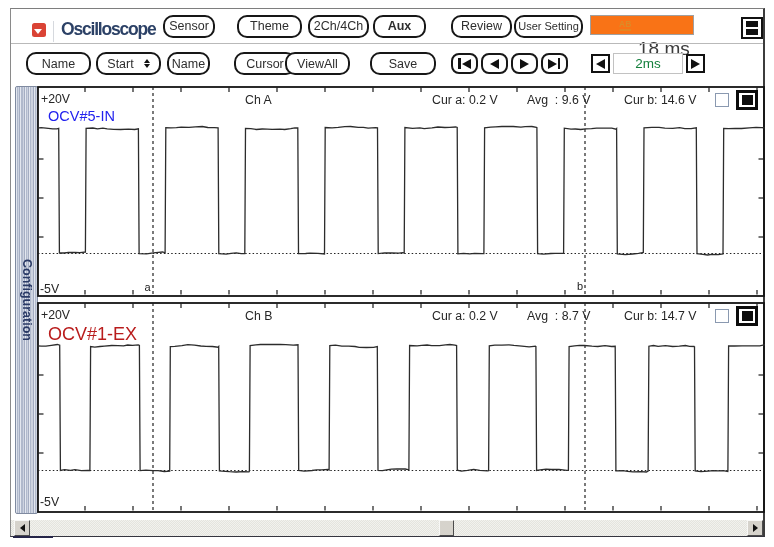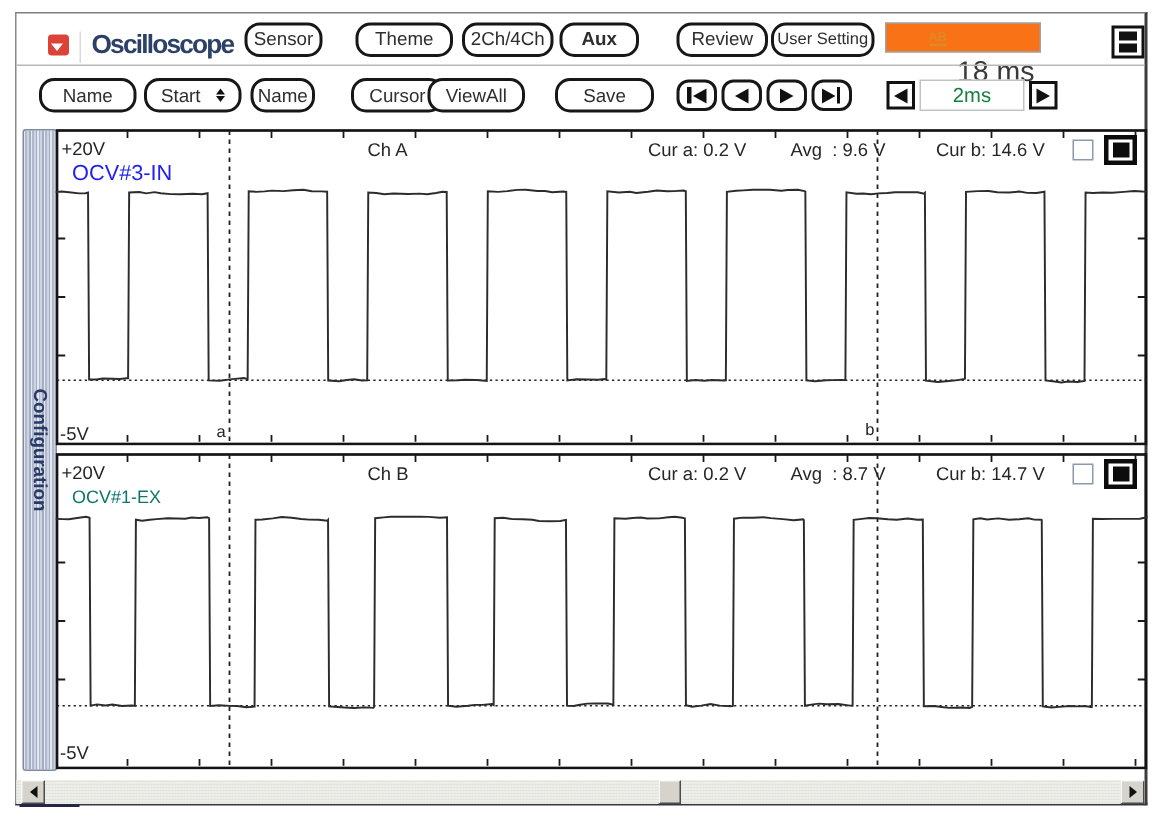--- a/index.html
+++ b/index.html
@@ -135,21 +135,21 @@
     <div class="hdr" style="left:4px;top:6px;">+20V</div>
     <div class="hdr" style="left:208px;top:7px;">Ch A</div>
     <div class="hdr" style="left:395px;top:7px;">Cur a: 0.2 V</div>
     <div class="hdr" style="left:490px;top:7px;">Avg&nbsp; : 9.6 V</div>
     <div class="hdr" style="left:587px;top:7px;">Cur b: 14.6 V</div>
     <div class="hdr" style="left:3px;top:196px;">-5V</div>
     <div class="abs" style="left:678px;top:7px;width:14px;height:14px;border:1.5px solid #8a99b0;background:#fff;"></div>
     <div class="abs" style="left:699px;top:4.5px;width:22px;height:20px;border:3px solid #0c0c0c;background:#fff;">
       <div class="abs" style="left:2.5px;top:2px;width:11px;height:10px;background:#0c0c0c;"></div>
     </div>
-    <div class="abs" style="left:11px;top:22px;font-size:14.5px;color:#2222ee;">OCV#3-IN</div>
+    <div class="abs" style="left:11px;top:22px;font-size:14.5px;color:#2222ee;">OCV#5-IN</div>
   </div>
 
   <div class="abs" style="left:26px;top:292.5px;width:728px;height:211px;">
     <svg width="728" height="211" style="position:absolute;left:0;top:0;">
       <rect x="1" y="1" width="726" height="209" fill="none" stroke="#141414" stroke-width="1.8"></rect>
       <line x1="48" y1="1.5" x2="48" y2="6" class="tk"></line>
 <line x1="48" y1="208.5" x2="48" y2="204" class="tk"></line>
 <line x1="96" y1="1.5" x2="96" y2="6" class="tk"></line>
 <line x1="96" y1="208.5" x2="96" y2="204" class="tk"></line>
 <line x1="144" y1="1.5" x2="144" y2="6" class="tk"></line>
@@ -192,21 +192,21 @@
     <div class="hdr" style="left:4px;top:6px;">+20V</div>
     <div class="hdr" style="left:208px;top:7px;">Ch B</div>
     <div class="hdr" style="left:395px;top:7px;">Cur a: 0.2 V</div>
     <div class="hdr" style="left:490px;top:7px;">Avg&nbsp; : 8.7 V</div>
     <div class="hdr" style="left:587px;top:7px;">Cur b: 14.7 V</div>
     <div class="hdr" style="left:3px;top:193px;">-5V</div>
     <div class="abs" style="left:678px;top:7px;width:14px;height:14px;border:1.5px solid #8a99b0;background:#fff;"></div>
     <div class="abs" style="left:699px;top:4.5px;width:22px;height:20px;border:3px solid #0c0c0c;background:#fff;">
       <div class="abs" style="left:2.5px;top:2px;width:11px;height:10px;background:#0c0c0c;"></div>
     </div>
-    <div class="abs" style="left:11px;top:22px;font-size:12px;color:#0f766e;">OCV#1-EX</div>
+    <div class="abs" style="left:11px;top:22px;font-size:18px;color:#b91c1c;">OCV#1-EX</div>
   </div>
 
   <div class="abs" style="left:0;top:511px;width:752px;height:16px;background:#ebebe7;
       background-image:repeating-conic-gradient(#f2f2ee 0% 25%, #e4e4de 0% 50%);background-size:2px 2px;">
     <div class="abs" style="left:3px;top:0;width:16px;height:16px;background:#d6d3cc;border-top:1.5px solid #f8f8f6;border-left:1.5px solid #f8f8f6;border-right:1.5px solid #4c4c4c;border-bottom:1.5px solid #4c4c4c;display:flex;align-items:center;justify-content:center;">
       <span style="width:0;height:0;border-top:4px solid transparent;border-bottom:4px solid transparent;border-right:5px solid #111;"></span>
     </div>
     <div class="abs" style="left:428px;top:0;width:15px;height:16px;background:#d6d3cc;border-top:1.5px solid #f8f8f6;border-left:1.5px solid #f8f8f6;border-right:1.5px solid #4c4c4c;border-bottom:1.5px solid #4c4c4c;"></div>
     <div class="abs" style="right:0px;top:0;width:16px;height:16px;background:#d6d3cc;border-top:1.5px solid #f8f8f6;border-left:1.5px solid #f8f8f6;border-right:1.5px solid #4c4c4c;border-bottom:1.5px solid #4c4c4c;display:flex;align-items:center;justify-content:center;">
       <span style="width:0;height:0;border-top:4px solid transparent;border-bottom:4px solid transparent;border-left:5px solid #111;"></span>

